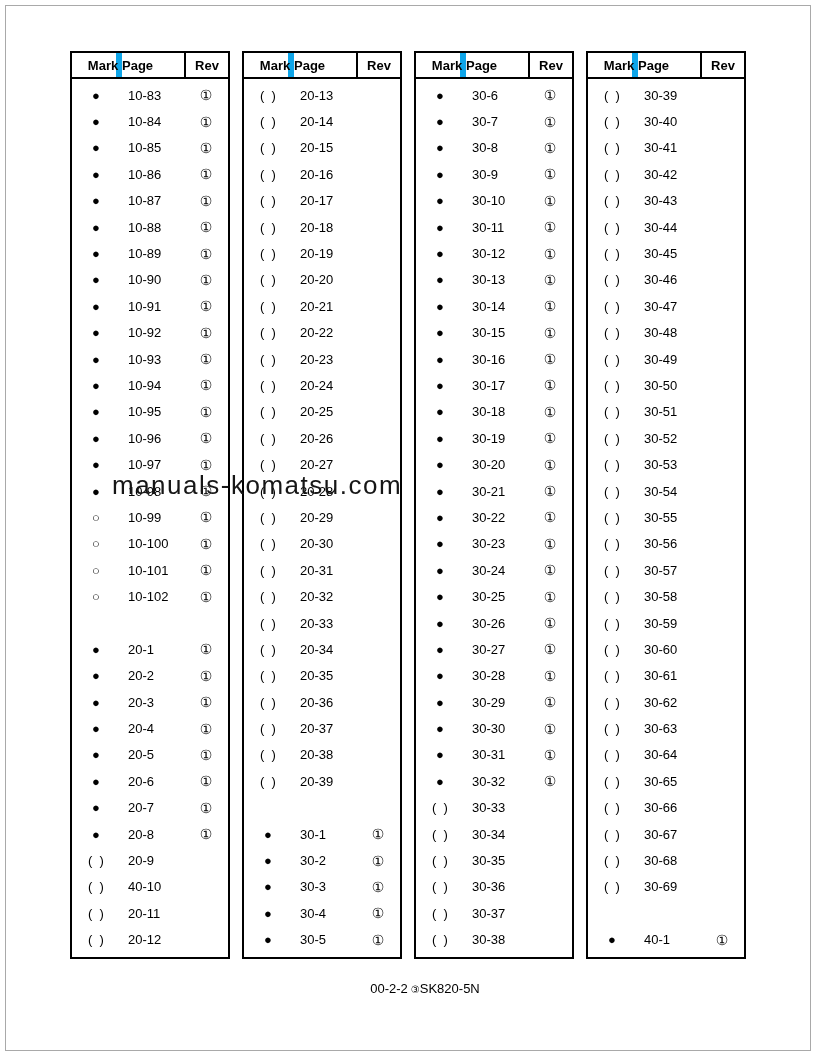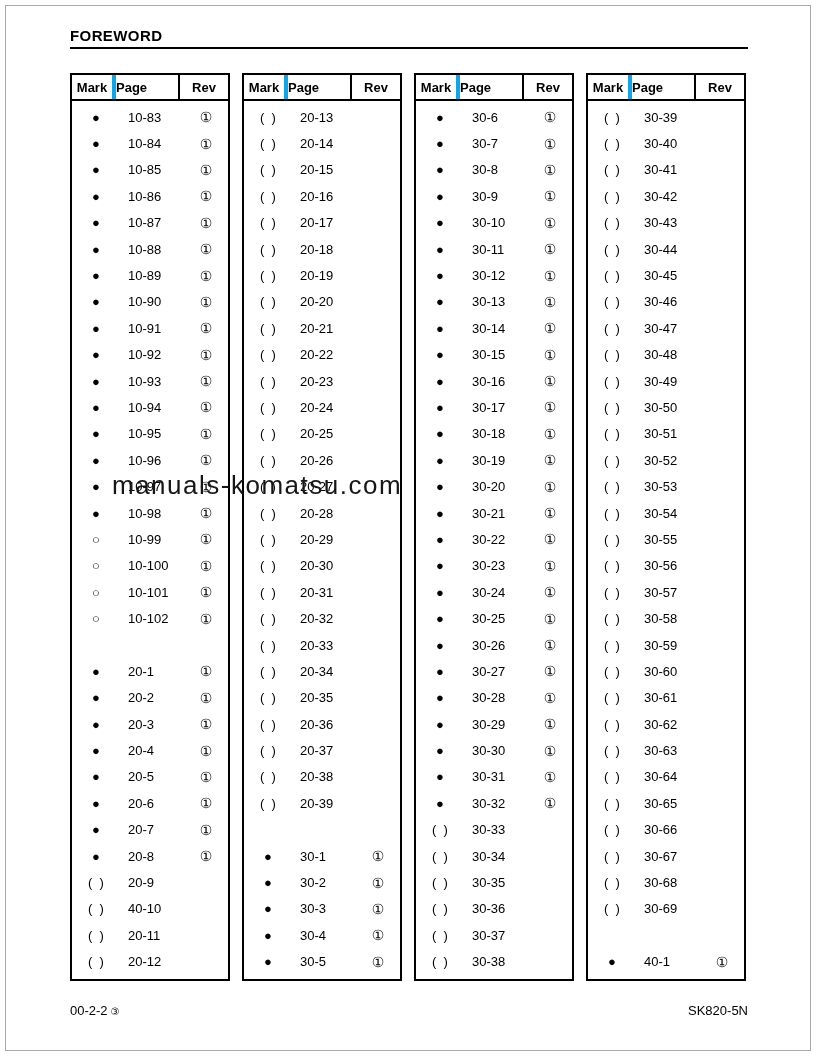--- a/index.html
+++ b/index.html
@@ -35,21 +35,21 @@
     background: #fff;
   }
   .thead { display: flex; height: 26px; flex: none; border-bottom: 2px solid #000; }
   .th {
     font-weight: bold;
     font-size: 13px;
     display: flex;
     align-items: center;
     justify-content: center;
   }
-  .th-mark { width: 44px; border-right: 4px solid #0ea5e9; }
+  .th-mark { width: 32px; border-right: 6px solid #0ea5e9; margin-left: 18px; }
   .th-page { width: 64px; border-right: 2px solid #000; justify-content: flex-start; }
   .th-rev { flex: 1; text-align: center; }
   .tbody { flex: 1; display: flex; flex-direction: column; padding: 3px 0 4px 0; }
   .tr { flex: 1; display: flex; align-items: center; }
   .td { font-size: 13px; line-height: 1; white-space: pre; }
   .td-mark { width: 48px; text-align: center; }
   .td-page { width: 64px; padding-left: 8px; }
   .td-rev { flex: 1; text-align: center; font-size: 14px; }
   .watermark {
     position: absolute;
@@ -57,36 +57,35 @@
     top: 470px;
     font-family: Liberation Sans, sans-serif;
     font-size: 26px;
     letter-spacing: 1.5px;
     color: #161616;
     z-index: 5;
     white-space: nowrap;
   }
   .footer {
     display: flex;
-    justify-content: space-between;
+    justify-content: center;
     align-items: baseline;
-    padding: 0 68px 0 70px;
+    padding: 0 68px 0 102px;
     margin-top: 22px;
     font-size: 13px;
   }
   .footer-left { display: inline-flex; align-items: baseline; gap: 3px; }
   .rev-circle { font-size: 10px; }
 </style>
 </head>
 <body>
 
 <div class="page-frame"></div>
 
 <div class="content">
-  <h1 class="title">FOREWORD</h1>
 
   <div class="tables">
     <div class="table">
       <div class="thead">
         <span class="th th-mark">Mark</span>
         <span class="th th-page">Page</span>
         <span class="th th-rev">Rev</span>
       </div>
       <div class="tbody">
           <div class="tr">

